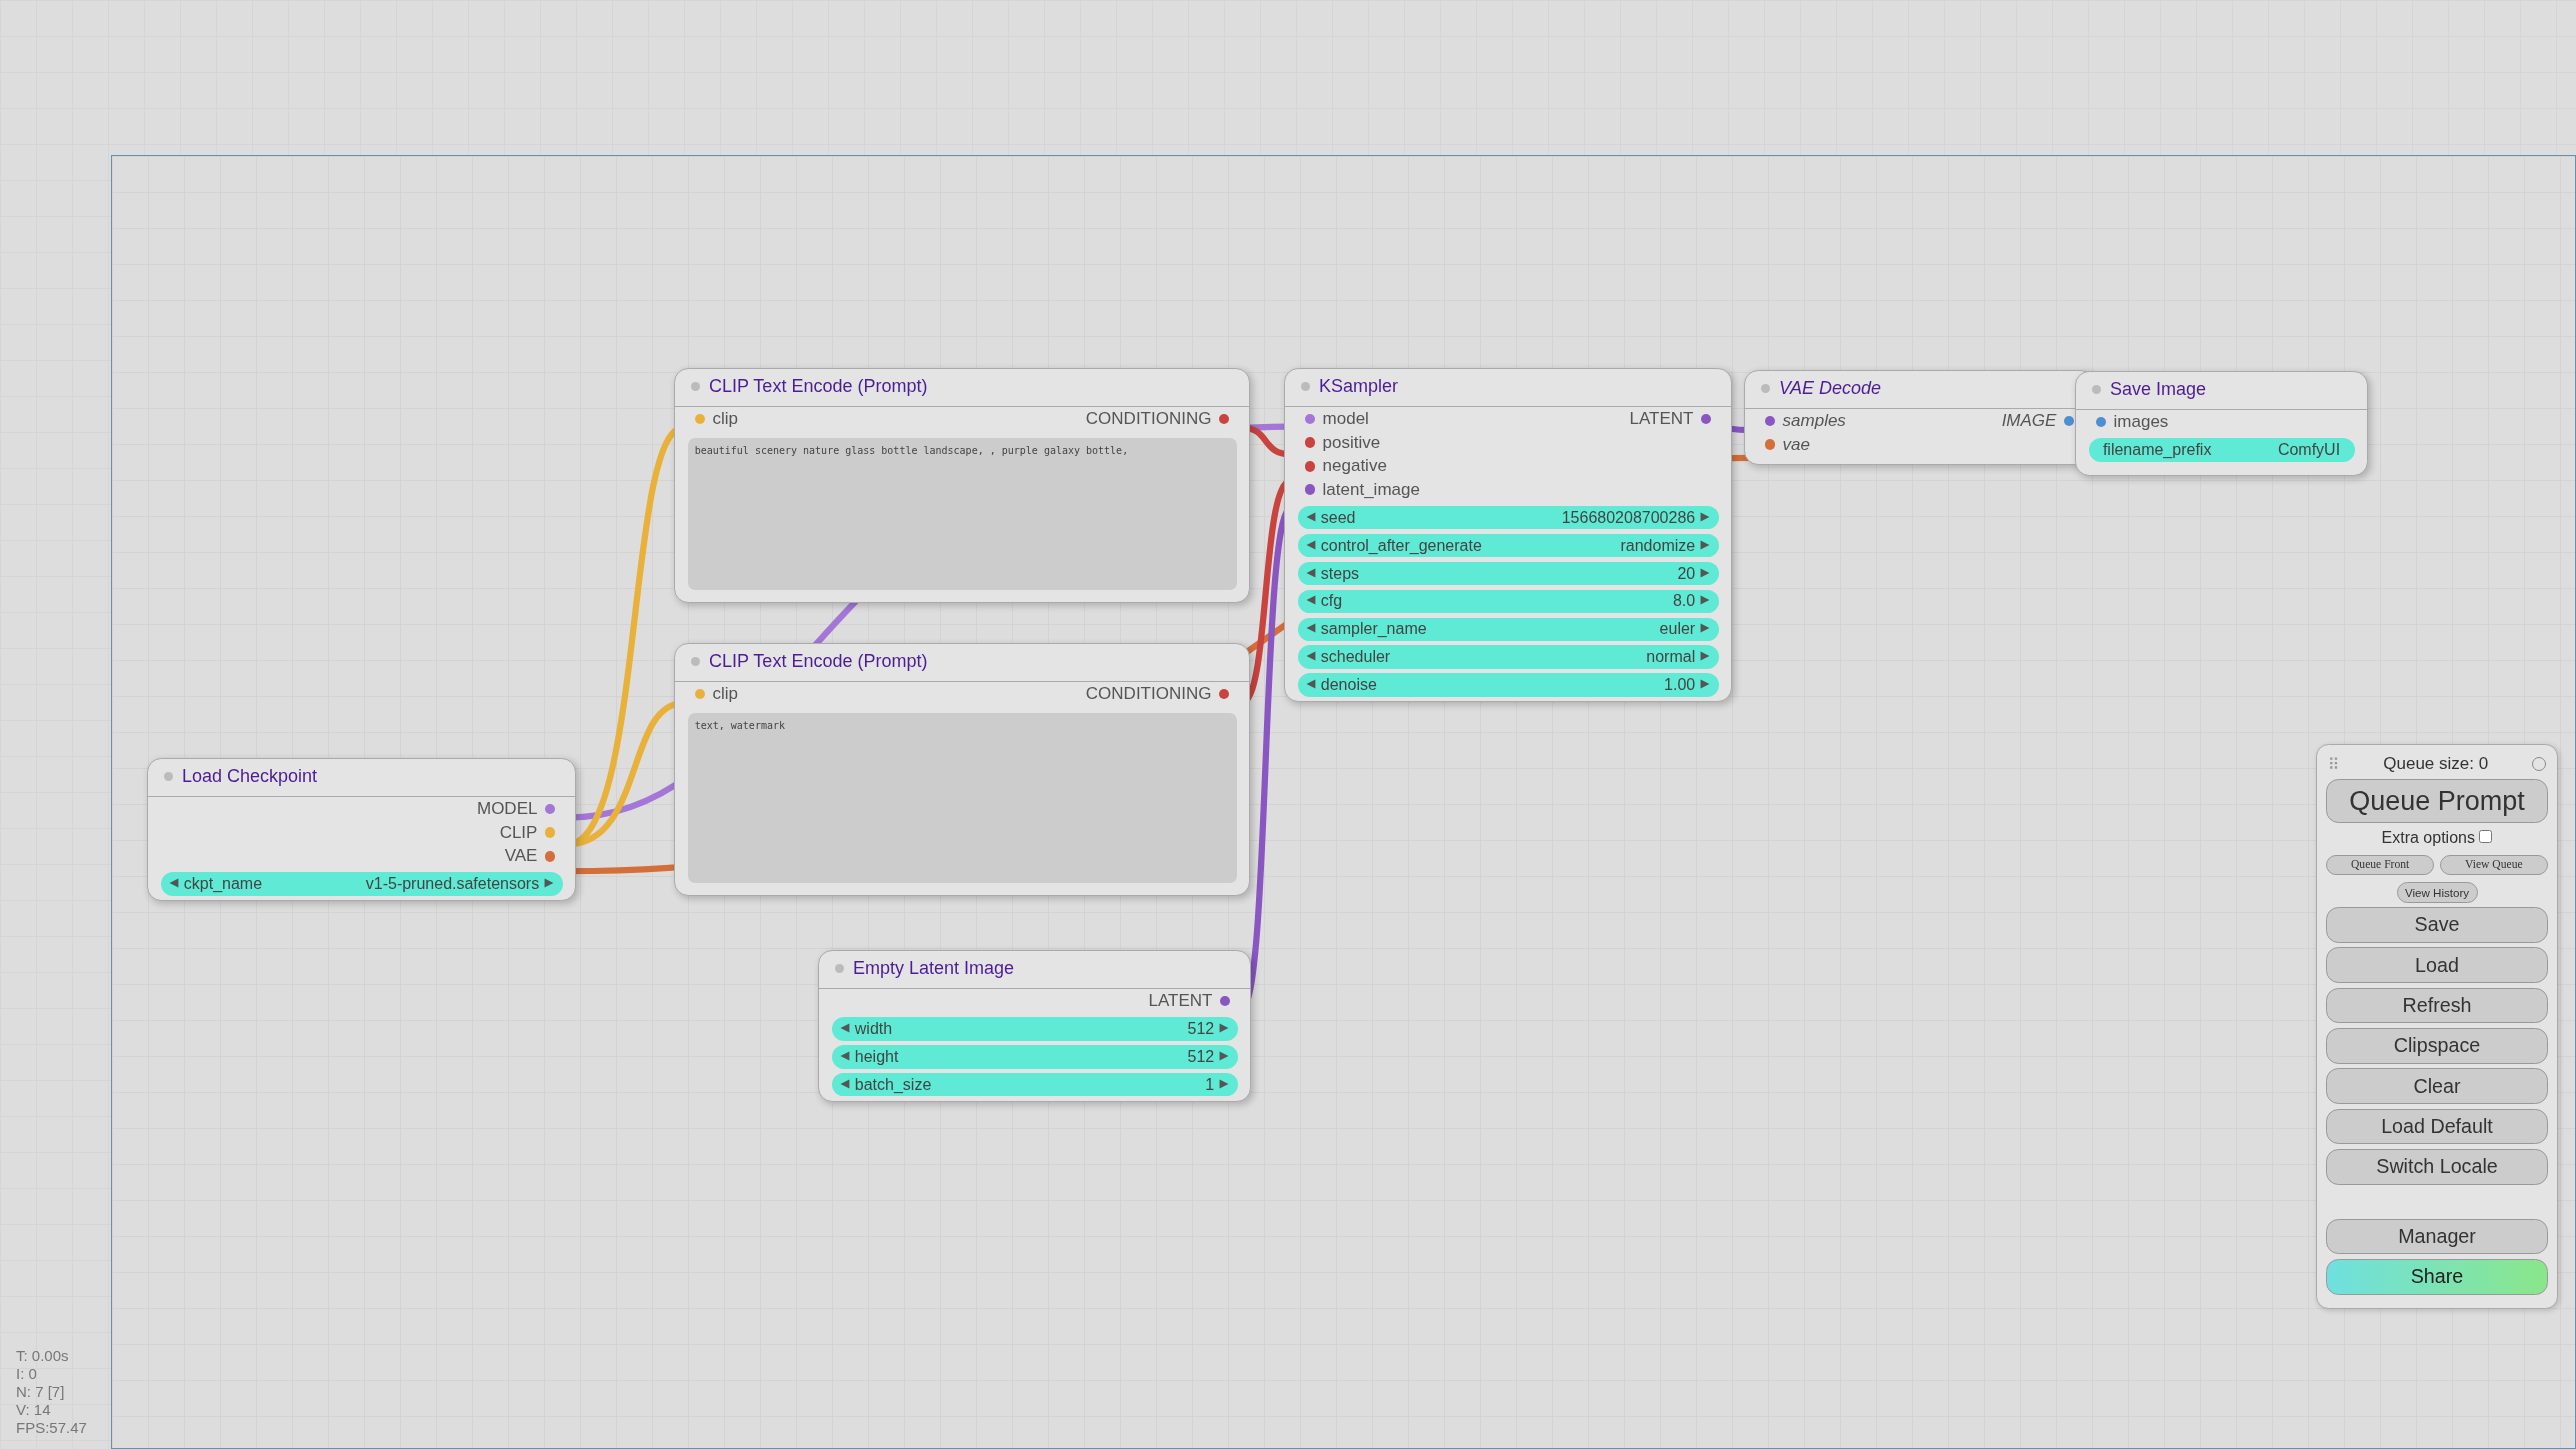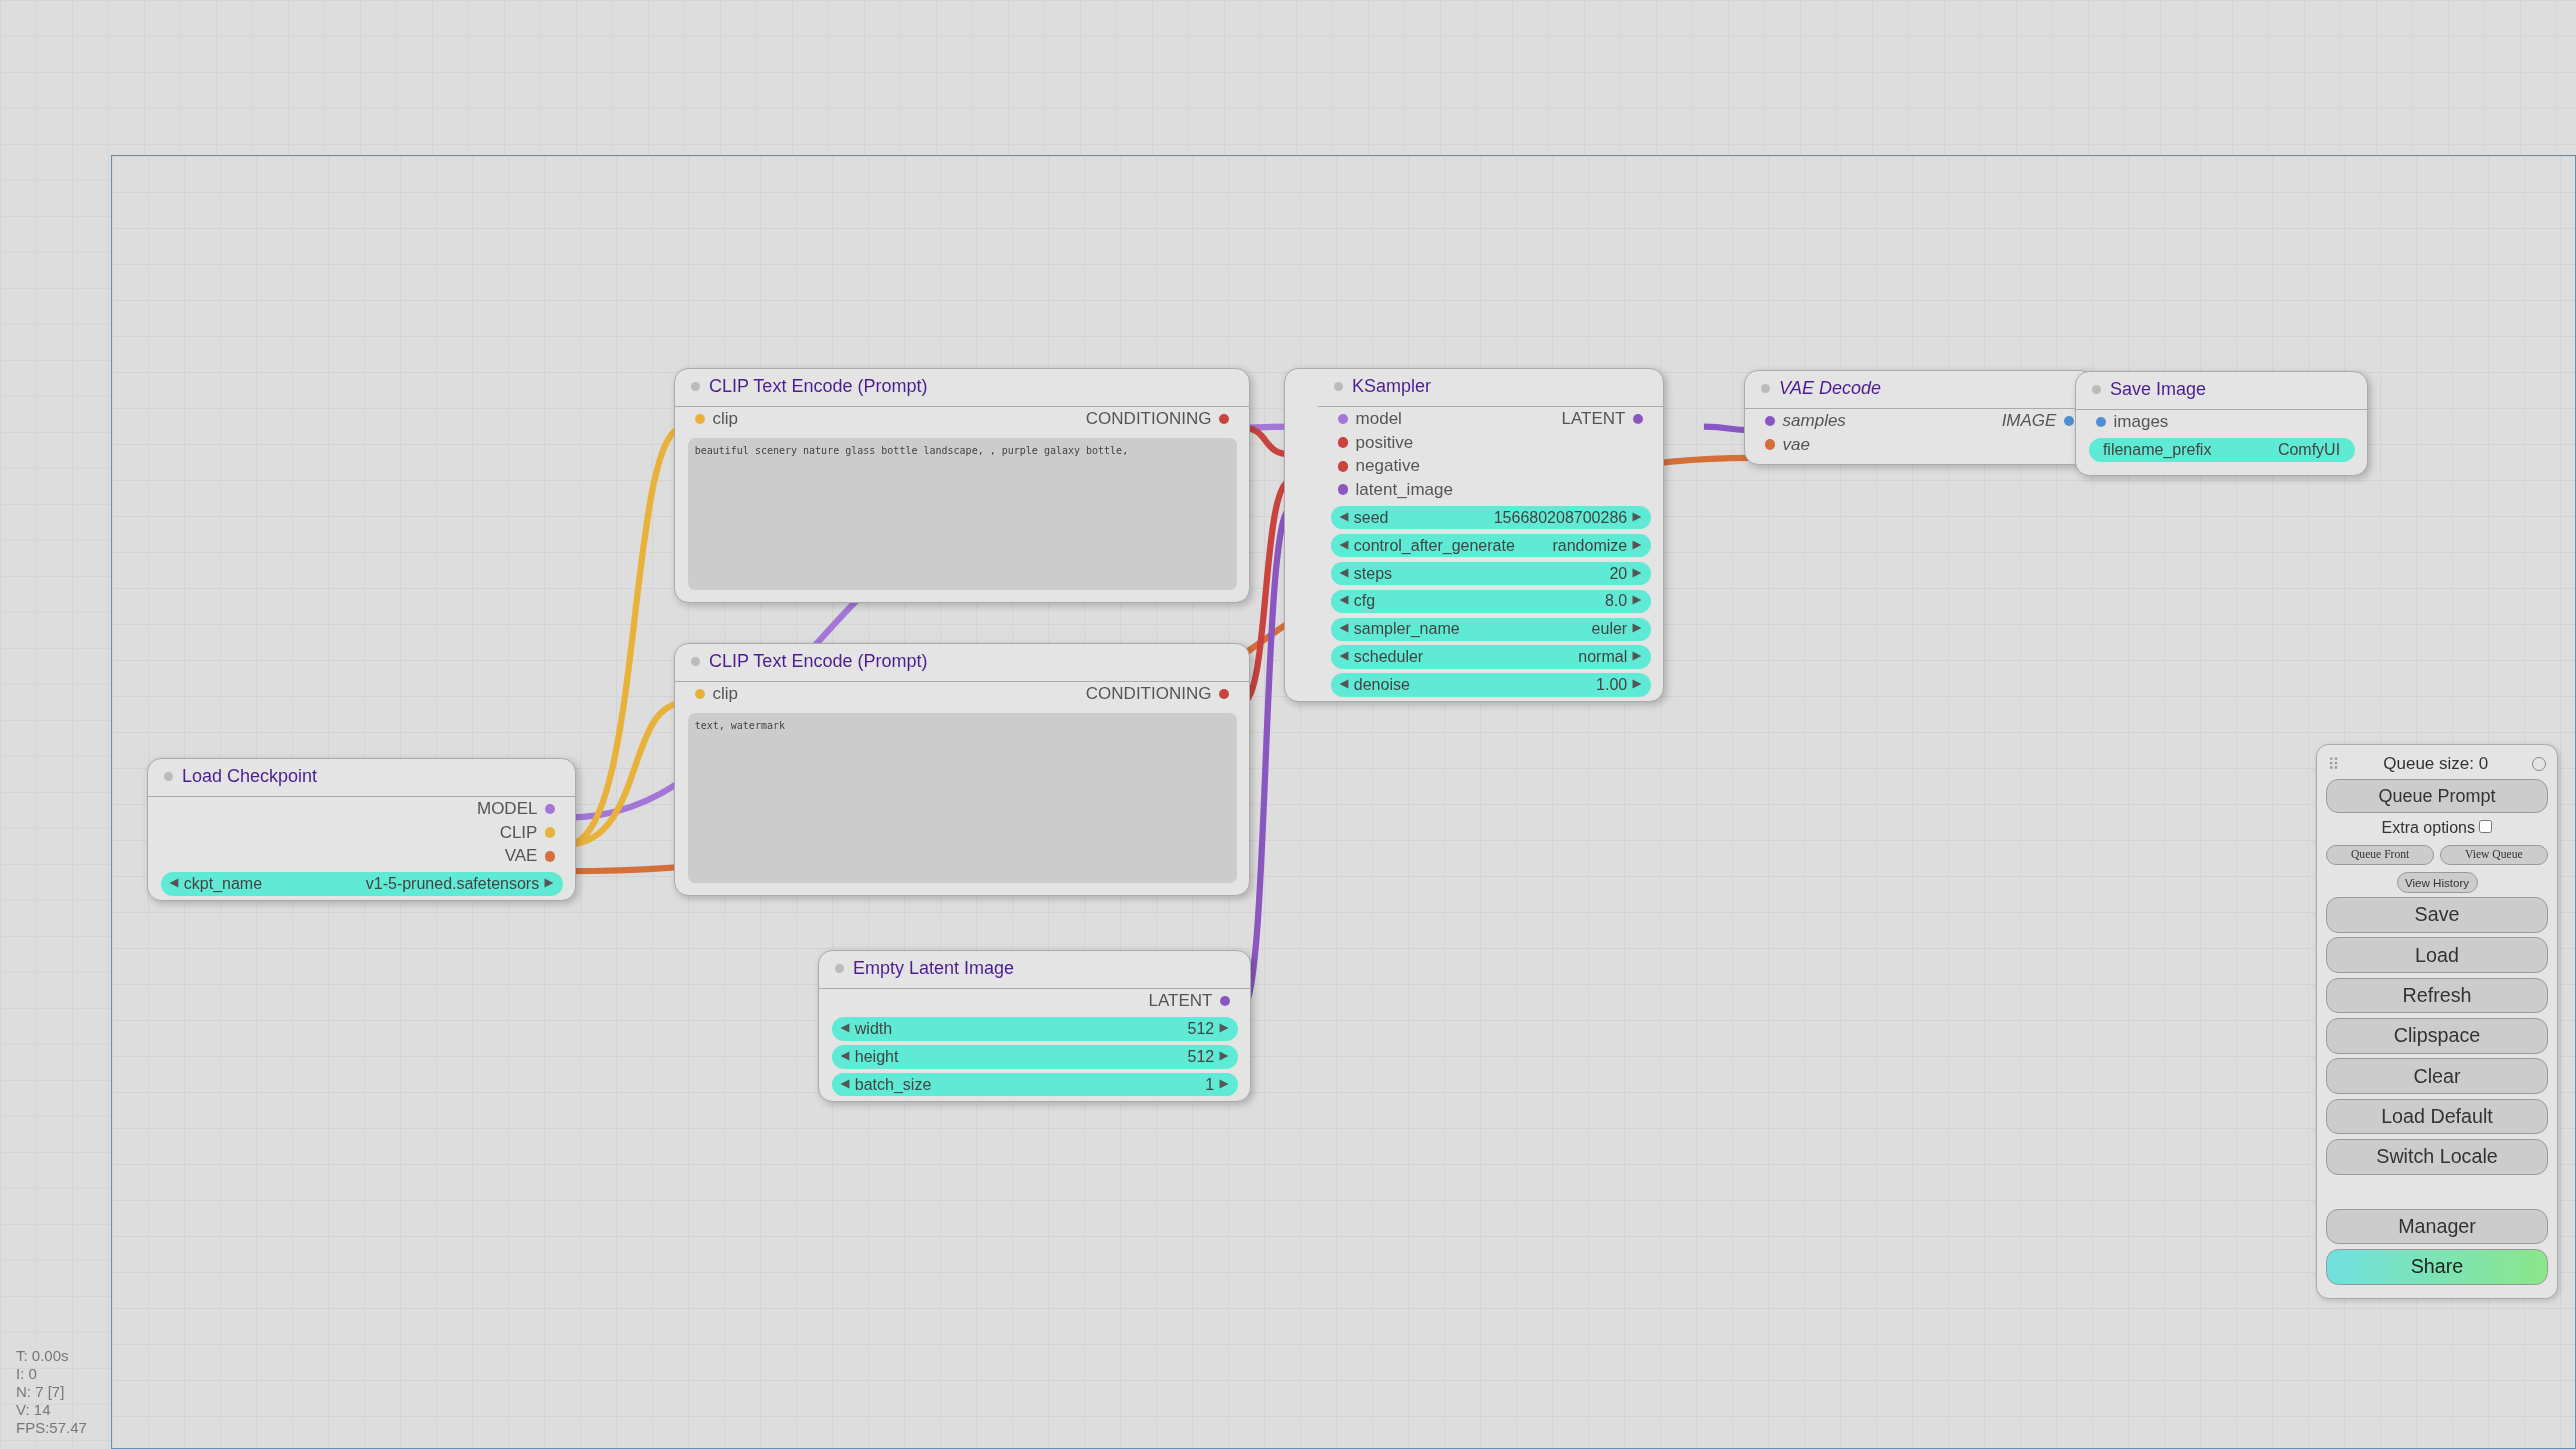--- a/index.html
+++ b/index.html
@@ -146,21 +146,21 @@
   width: 100%;
   background: #ccc;
   border: 0.9px solid #999;
   border-radius: 12.5px;
   font-size: 19.7px;
   padding: 5.4px 0;
   margin: 4.5px 0;
   color: #333;
   cursor: pointer;
 }
-.panel button.primary { font-size: 18px; font-weight: 500; }
+.panel button.primary { font-size: 27px; font-weight: 500; }
 .panel .row2 { display: flex; gap: 5.4px; }
 .panel .row2 button { font-size: 11.6px; padding: 2.7px 0; font-family: Liberation Serif, serif; }
 .panel .small { font-size: 11.6px; padding: 2.7px 0; width: 81px; margin: 2.7px auto; }
 .panel .extra { font-size: 16px; text-align: center; margin: 5.4px 0 3.6px; color:#333; }
 .panel .share {
   background: linear-gradient(90deg,#6fe0e0,#8ae68a);
   color: #222;
 }
 .panel .spacer { height: 25px; }
 .stats {
@@ -282,21 +282,21 @@
     <span class="arrow">▶</span>
   </div>
   <div class="widget">
     <span class="arrow">◀</span>
     <span class="wname">batch_size</span>
     <span class="wval">1</span>
     <span class="arrow">▶</span>
   </div>
 </div>
 
-<div class="node" style="left:1284px; top:368px; width:380px;padding-left:33px;">
+<div class="node" style="left:1284px; top:368px; width:448px;">
   <div class="node-title">
     <span class="handle-dot"></span>
     <span>KSampler</span>
   </div>
   <div style="display:flex; justify-content:space-between;">
     <div style="flex:1;">
       <div class="slot-row">
         <span class="slot-dot c-model"></span>
         <span class="slot-label">model</span>
       </div>

